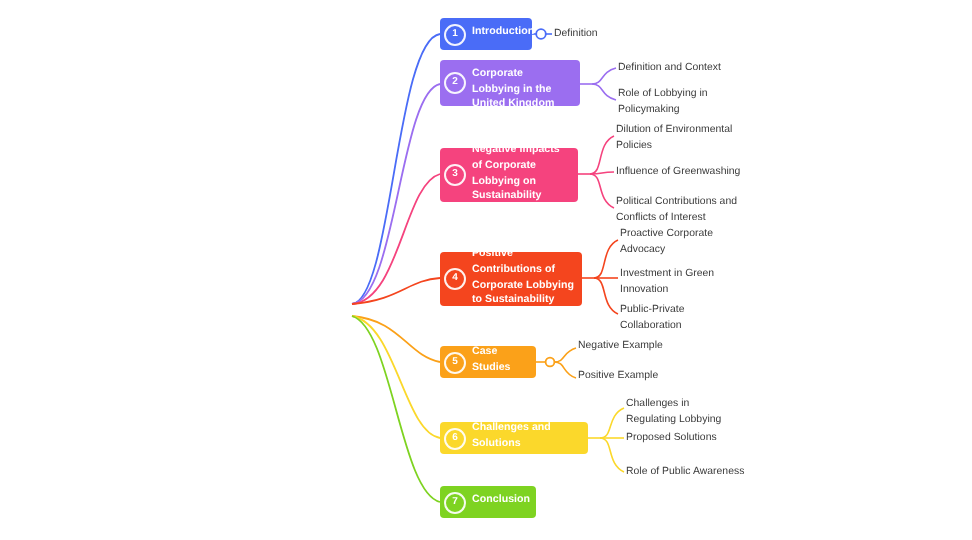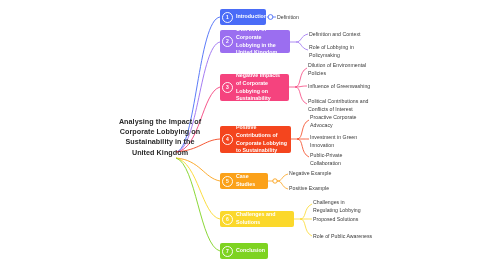--- a/index.html
+++ b/index.html
@@ -109,21 +109,20 @@
     <path d="M277,181 C283,181 281,176 288,174" fill="none" stroke="#fba119" stroke-width="0.8"></path>
     <path d="M277,181 C283,181 281,187 288,189" fill="none" stroke="#fba119" stroke-width="0.8"></path>
     <circle cx="275" cy="181" r="2.2" fill="#ffffff" stroke="#fba119" stroke-width="0.9"></circle>
 
     <path d="M294,219 L300,219" fill="none" stroke="#fbd82b" stroke-width="0.8"></path>
     <path d="M300,219 C307,219 303,208 312,204" fill="none" stroke="#fbd82b" stroke-width="0.8"></path>
     <path d="M300,219 C307,219 305,219 312,219" fill="none" stroke="#fbd82b" stroke-width="0.8"></path>
     <path d="M300,219 C307,219 303,232 312,236" fill="none" stroke="#fbd82b" stroke-width="0.8"></path>
   </svg>
 
-  <div class="root-title">Analysing the Impact of Corporate Lobbying on Sustainability in the United Kingdom</div>
 
   <div class="node" style="left:220px; top:9px; width:46px; height:16px; background:#4a6cf7;">
     <span class="node-badge">1</span>
     <span class="node-label">Introduction</span>
   </div>
   <div class="leaf" style="left:277px; top:13.5px; width:60px;">Definition</div>
 
   <div class="node" style="left:220px; top:30px; width:70px; height:23px; background:#9b6ef0;">
     <span class="node-badge">2</span>
     <span class="node-label">Overview of Corporate Lobbying in the United Kingdom</span>

